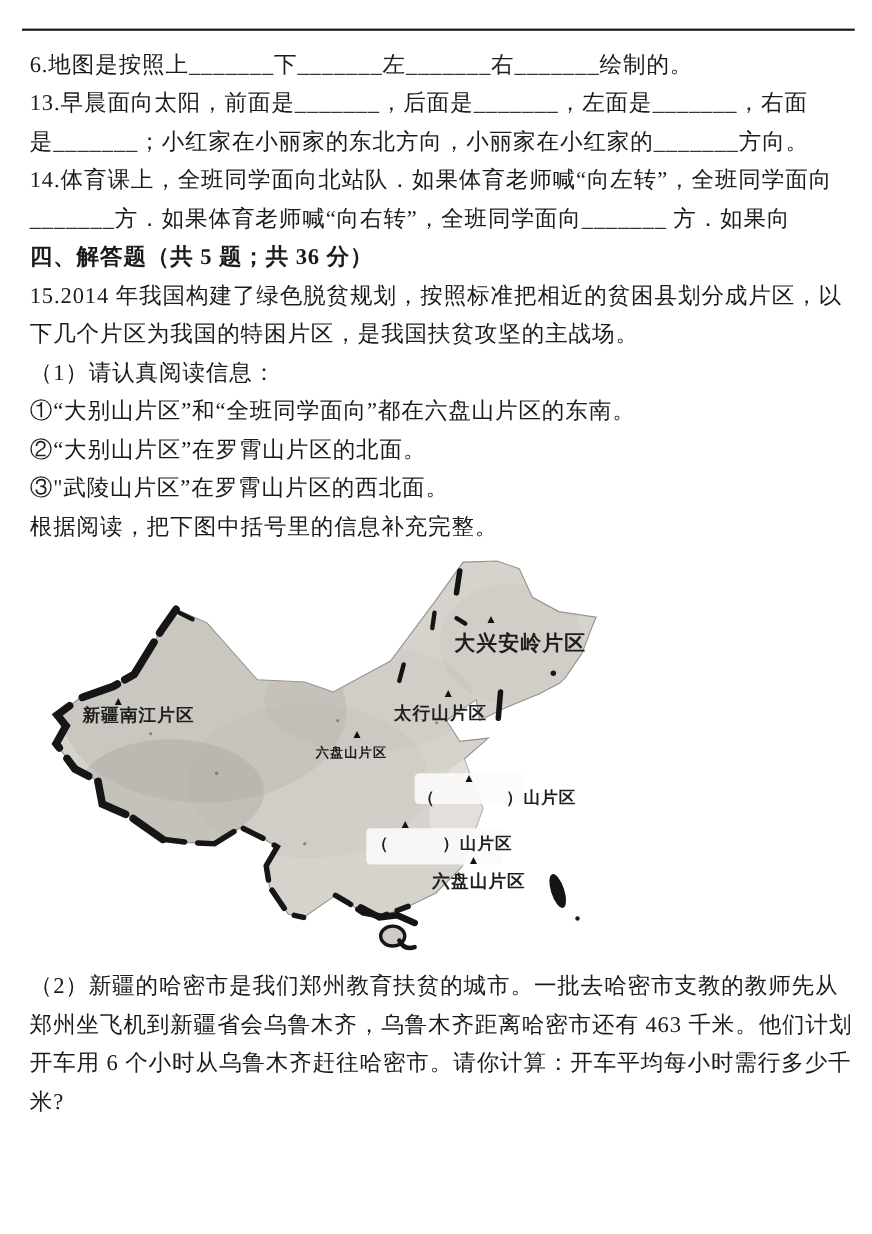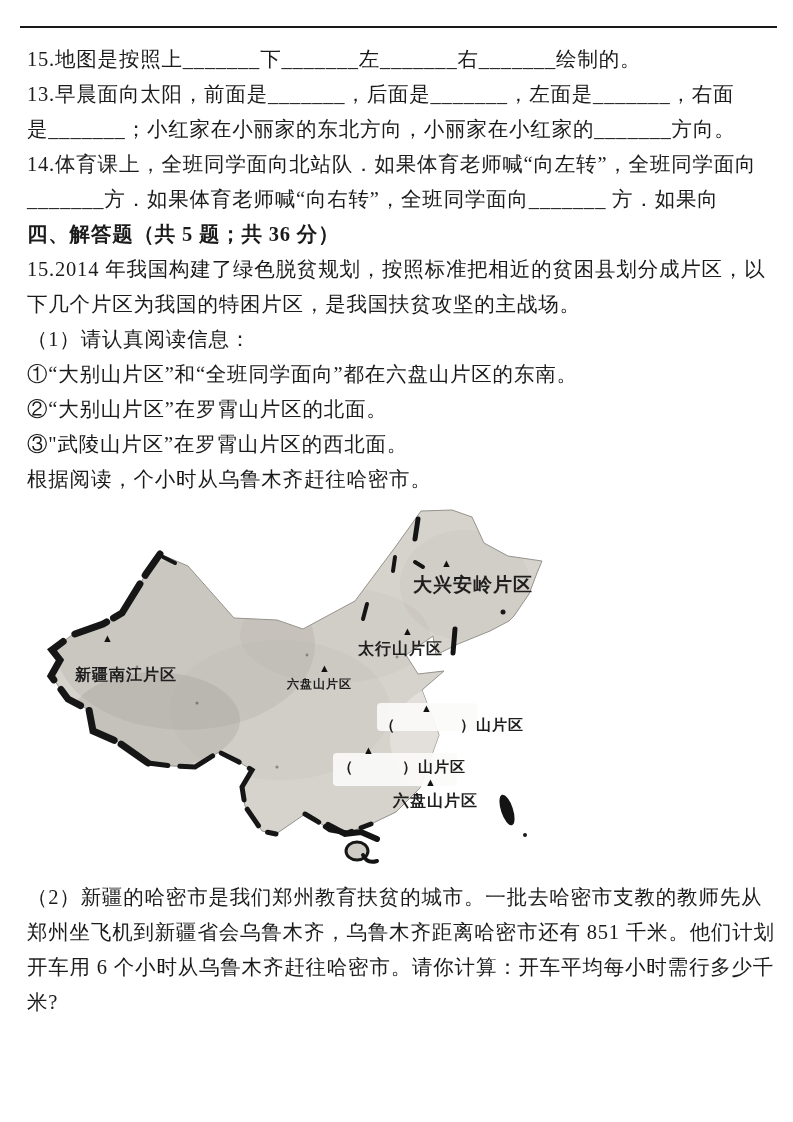--- a/index.html
+++ b/index.html
@@ -17,21 +17,21 @@
   .line.first{margin-top:14px;}
   .sec{font-weight:bold;}
   
   .map{position:relative;width:505px;height:368px;margin:8px 0 0 25px;}
   .map svg{position:absolute;left:0;top:0;}
   .mlabel{
     position:absolute;font-family:"Liberation Sans","DejaVu Sans",sans-serif;
     font-weight:700;color:#1e1e1e;white-space:nowrap;letter-spacing:1px;
   }
   .l1{left:368px;top:67px;font-size:19px;}
-  .l2{left:30px;top:160px;font-size:16px;text-align:right;}
+  .l2{left:30px;top:135px;font-size:16px;text-align:right;}
   .l3{left:313px;top:134px;font-size:16px;}
   .l4{left:242px;top:171px;font-size:12px;}
   .l5{left:335px;top:211px;font-size:15px;}
   .l6{left:293px;top:253px;font-size:15px;}
   .l7{left:348px;top:286px;font-size:16px;}
   .tri{position:absolute;font-size:11px;line-height:1;color:#111;}
   .t1{left:396px;top:53px;}
   .t2{left:57px;top:128px;}
   .t3{left:357px;top:121px;}
   .t4{left:274px;top:158px;}
@@ -40,33 +40,33 @@
   .t7{left:380px;top:272px;}
   .part2 .line:first-child{margin-top:7px;}
 </style>
 </head>
 <body>
 
 <div class="page">
 
   <div class="top-rule"></div>
 
-  <p class="line first">15.地图是按照上_______下_______左_______右_______绘制的。</p>
+  <p class="line first">6.地图是按照上_______下_______左_______右_______绘制的。</p>
   <p class="line">13.早晨面向太阳，前面是_______，后面是_______，左面是_______，右面</p>
   <p class="line">是_______；小红家在小丽家的东北方向，小丽家在小红家的_______方向。</p>
   <p class="line">14.体育课上，全班同学面向北站队．如果体育老师喊“向左转”，全班同学面向</p>
   <p class="line">_______方．如果体育老师喊“向右转”，全班同学面向_______ 方．如果向</p>
   <p class="line sec">四、解答题（共 5 题；共 36 分）</p>
   <p class="line">15.2014 年我国构建了绿色脱贫规划，按照标准把相近的贫困县划分成片区，以</p>
   <p class="line">下几个片区为我国的特困片区，是我国扶贫攻坚的主战场。</p>
   <p class="line">（1）请认真阅读信息：</p>
   <p class="line">①“大别山片区”和“全班同学面向”都在六盘山片区的东南。</p>
   <p class="line">②“大别山片区”在罗霄山片区的北面。</p>
   <p class="line">③"武陵山片区”在罗霄山片区的西北面。</p>
-  <p class="line">根据阅读，个小时从乌鲁木齐赶往哈密市。</p>
+  <p class="line">根据阅读，把下图中括号里的信息补充完整。</p>
 
   <div class="map">
     <svg viewBox="0 0 505 368" width="505" height="368">
       <defs>
         <clipPath id="cnclip">
           <path d="M376,6 L407,5 L427,12 L439,38 L463,51 L497,56 L492,68 L484,89 L469,111 L464,116 L445,126 L413,139 L391,150 L388,131 L361,150 L373,169 L399,166 L377,185 L394,230 L375,283 L351,307 L326,319 L302,328 L285,325 L272,316 L260,309 L231,329 L217,326 L200,301 L197,282 L207,265 L194,257 L174,247 L150,262 L127,261 L103,258 L73,237 L48,226 L44,205 L23,194 L6,171 L15,155 L7,145 L27,130 L58,119 L77,108 L101,69 L115,49 L143,61 L189,113 L232,115 L258,124 L310,96 L351,41 Z"></path>
         </clipPath>
       </defs>
 
       <path d="M376,6 L407,5 L427,12 L439,38 L463,51 L497,56 L492,68 L484,89 L469,111 L464,116 L445,126 L413,139 L391,150 L388,131 L361,150 L373,169 L399,166 L377,185 L394,230 L375,283 L351,307 L326,319 L302,328 L285,325 L272,316 L260,309 L231,329 L217,326 L200,301 L197,282 L207,265 L194,257 L174,247 L150,262 L127,261 L103,258 L73,237 L48,226 L44,205 L23,194 L6,171 L15,155 L7,145 L27,130 L58,119 L77,108 L101,69 L115,49 L143,61 L189,113 L232,115 L258,124 L310,96 L351,41 Z" fill="#d6d3cd" stroke="#95928c" stroke-width="1"></path>
@@ -120,18 +120,18 @@
     <div class="mlabel l2">新疆南江片区</div>
     <div class="mlabel l3">太行山片区</div>
     <div class="mlabel l4">六盘山片区</div>
     <div class="mlabel l5">（　　　　）山片区</div>
     <div class="mlabel l6">（　　　）山片区</div>
     <div class="mlabel l7">六盘山片区</div>
   </div>
 
   <div class="part2">
     <p class="line">（2）新疆的哈密市是我们郑州教育扶贫的城市。一批去哈密市支教的教师先从</p>
-    <p class="line">郑州坐飞机到新疆省会乌鲁木齐，乌鲁木齐距离哈密市还有 851 千米。他们计划</p>
+    <p class="line">郑州坐飞机到新疆省会乌鲁木齐，乌鲁木齐距离哈密市还有 463 千米。他们计划</p>
     <p class="line">开车用 6 个小时从乌鲁木齐赶往哈密市。请你计算：开车平均每小时需行多少千</p>
     <p class="line">米?</p>
   </div>
 
 </div>
 
 </body></html>

